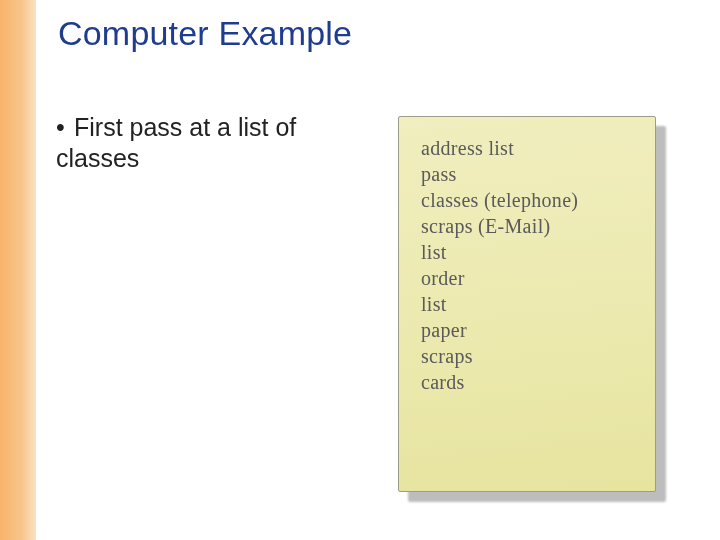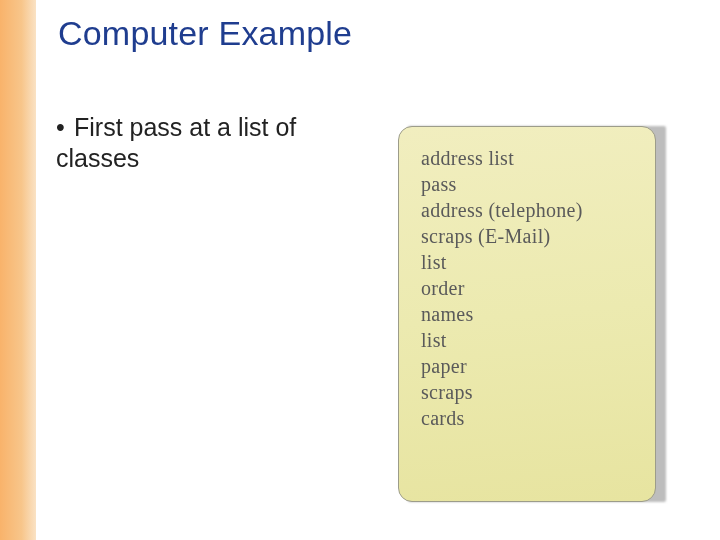--- a/index.html
+++ b/index.html
@@ -37,25 +37,25 @@
   .note-shadow {
     position: absolute;
     left: 10px; top: 10px;
     width: 258px; height: 376px;
     background: #bdbdbd;
     border-radius: 2px;
     filter: blur(1px);
   }
   .note {
     position: absolute;
-    left: 0; top: 10px;
+    left: 0; top: 0;
     width: 258px; height: 376px;
     background: linear-gradient(175deg, #f1eebf 0%, #eceab0 50%, #e7e4a0 100%);
     border: 1px solid #9c9c8a;
-    border-radius: 14px;
+    border-radius: 2px;
     padding: 18px 16px 14px 22px;
   }
   .hand-line {
     font-family: "Segoe Script", "Brush Script MT", cursive;
     color: #5a5a5a;
     font-size: 20px;
     line-height: 1.30;
     white-space: nowrap;
     letter-spacing: 0.3px;
   }
@@ -70,24 +70,23 @@
 
   <div class="bullet">
     <span class="dot">•</span><span>First pass at a list of classes</span>
   </div>
 
   <div class="note-wrap">
     <div class="note-shadow"></div>
     <div class="note">
       <div class="hand-line">address list</div>
       <div class="hand-line">pass</div>
-      <div class="hand-line">address (telephone)</div>
+      <div class="hand-line">classes (telephone)</div>
       <div class="hand-line">scraps (E-Mail)</div>
       <div class="hand-line">list</div>
       <div class="hand-line">order</div>
-      <div class="hand-line">names</div>
       <div class="hand-line">list</div>
       <div class="hand-line">paper</div>
       <div class="hand-line">scraps</div>
       <div class="hand-line">cards</div>
     </div>
   </div>
 </div>
 
 </body></html>

